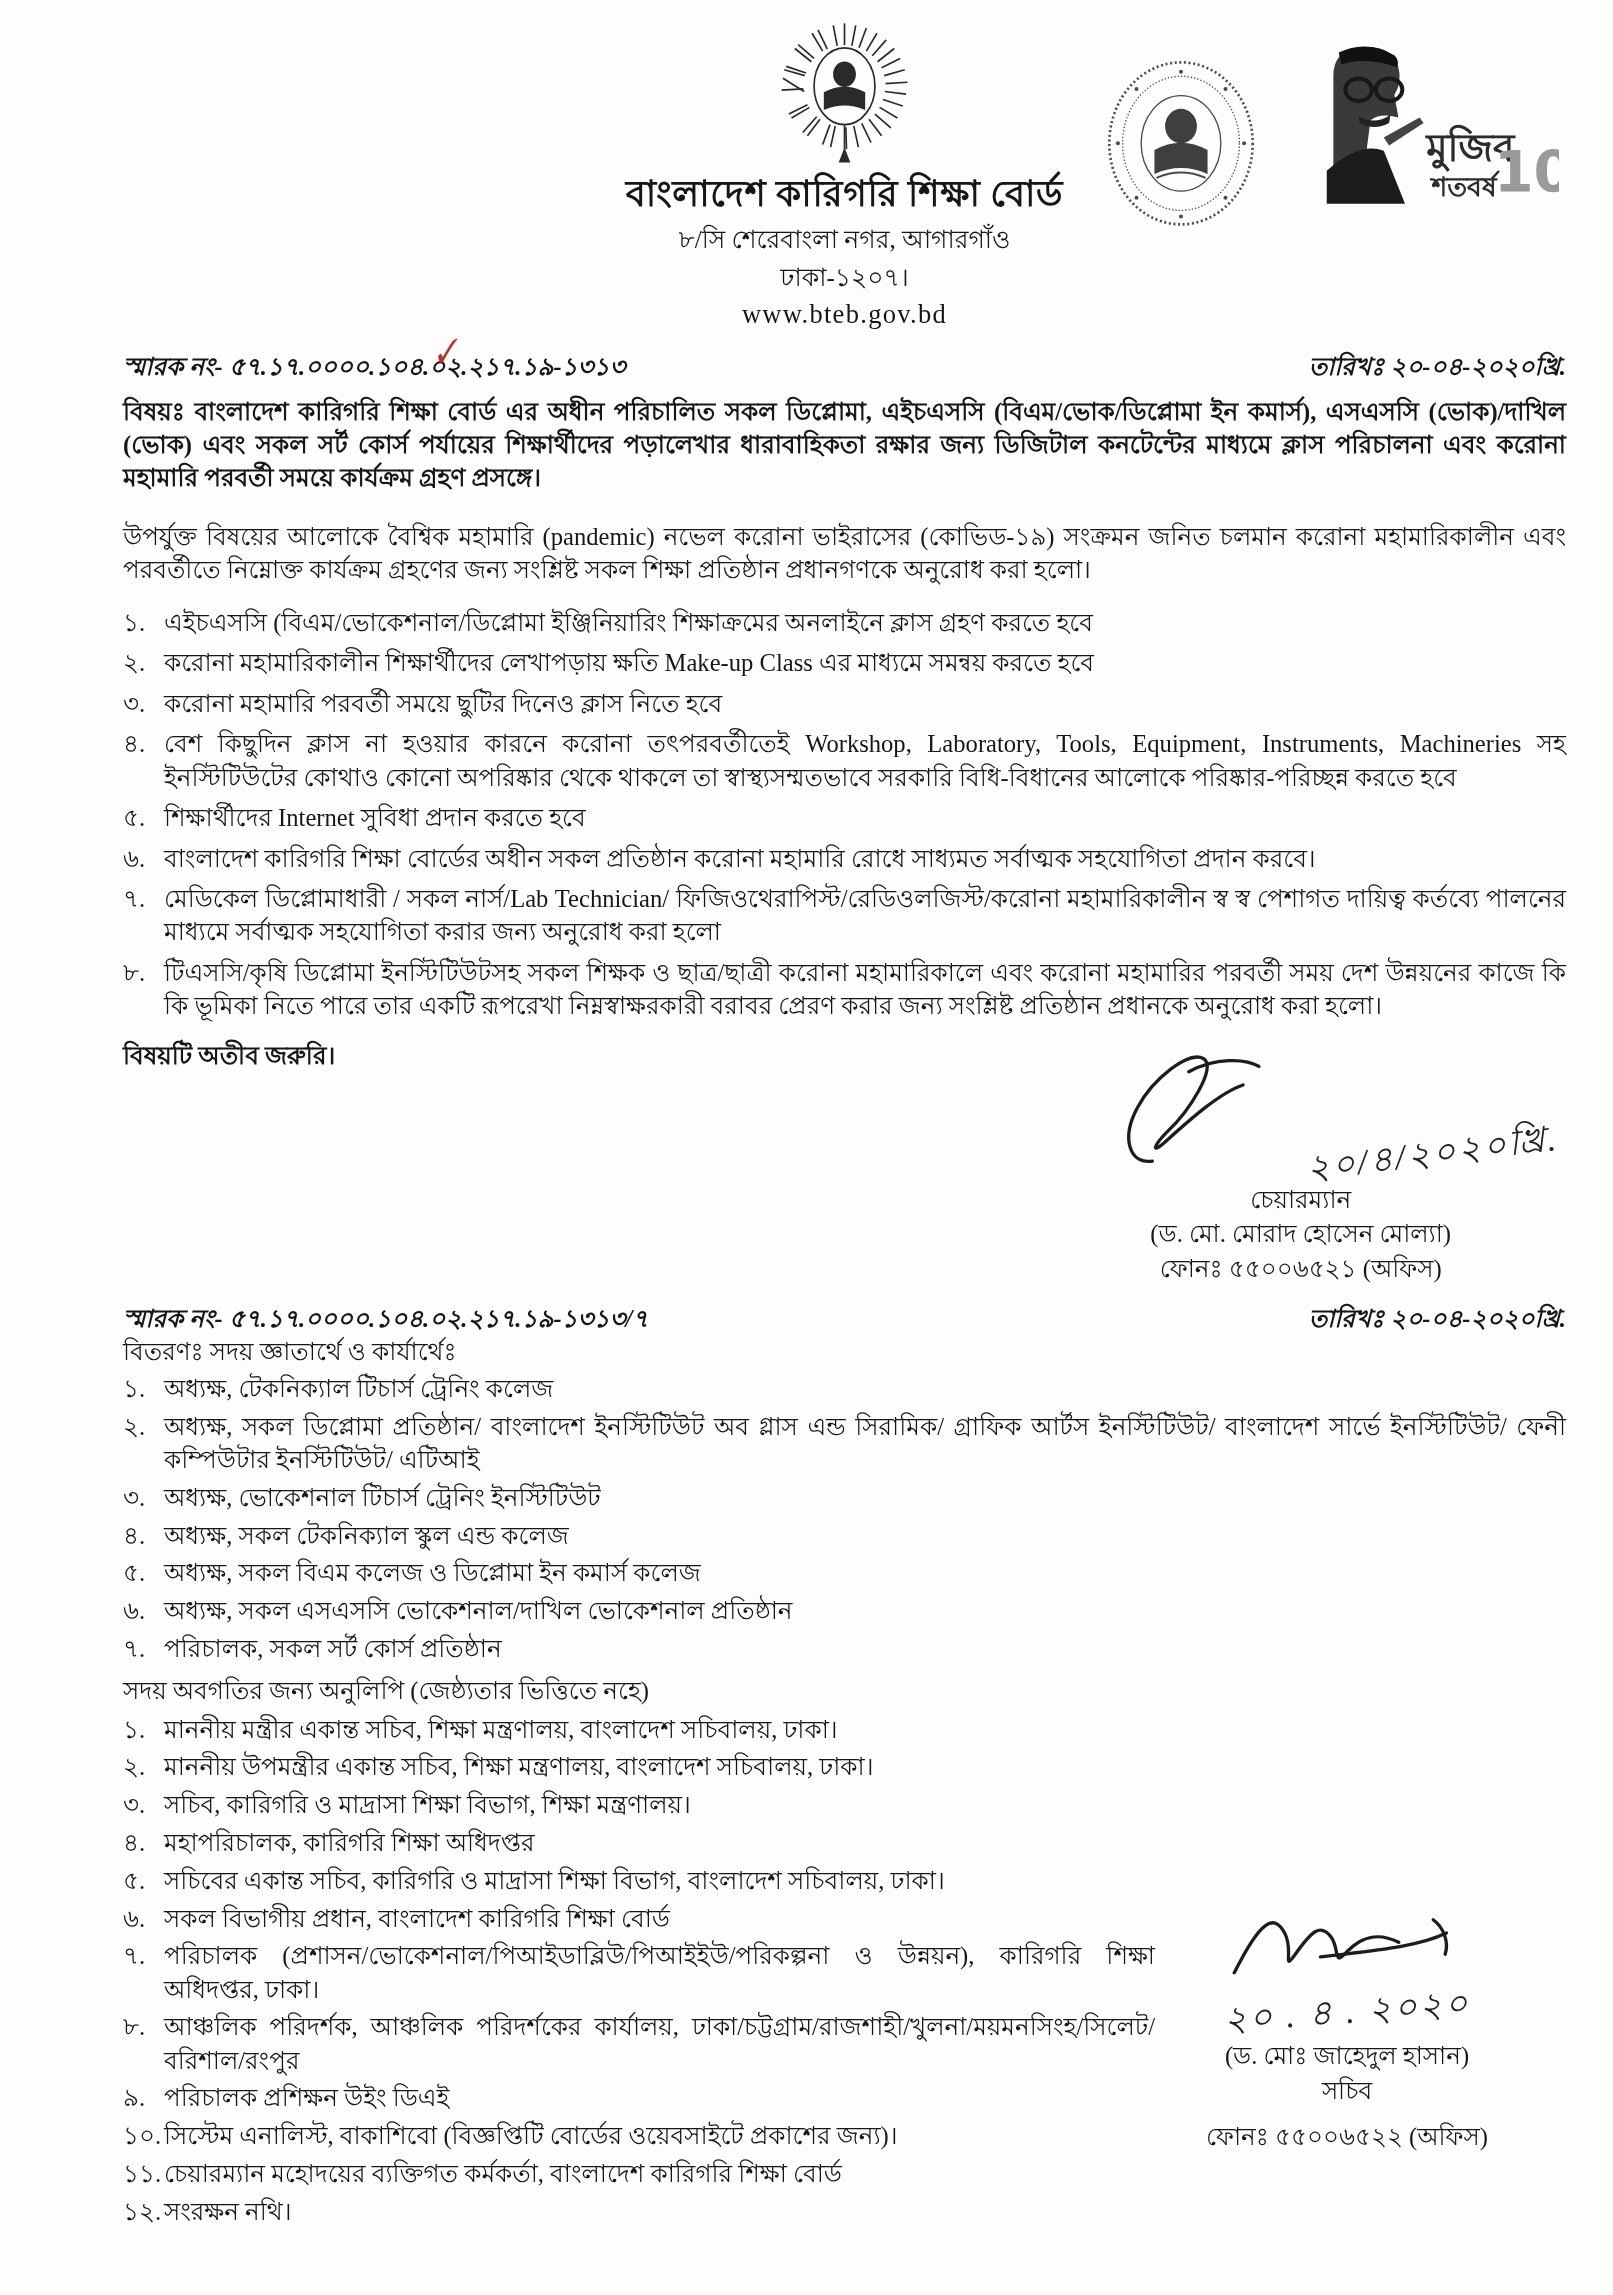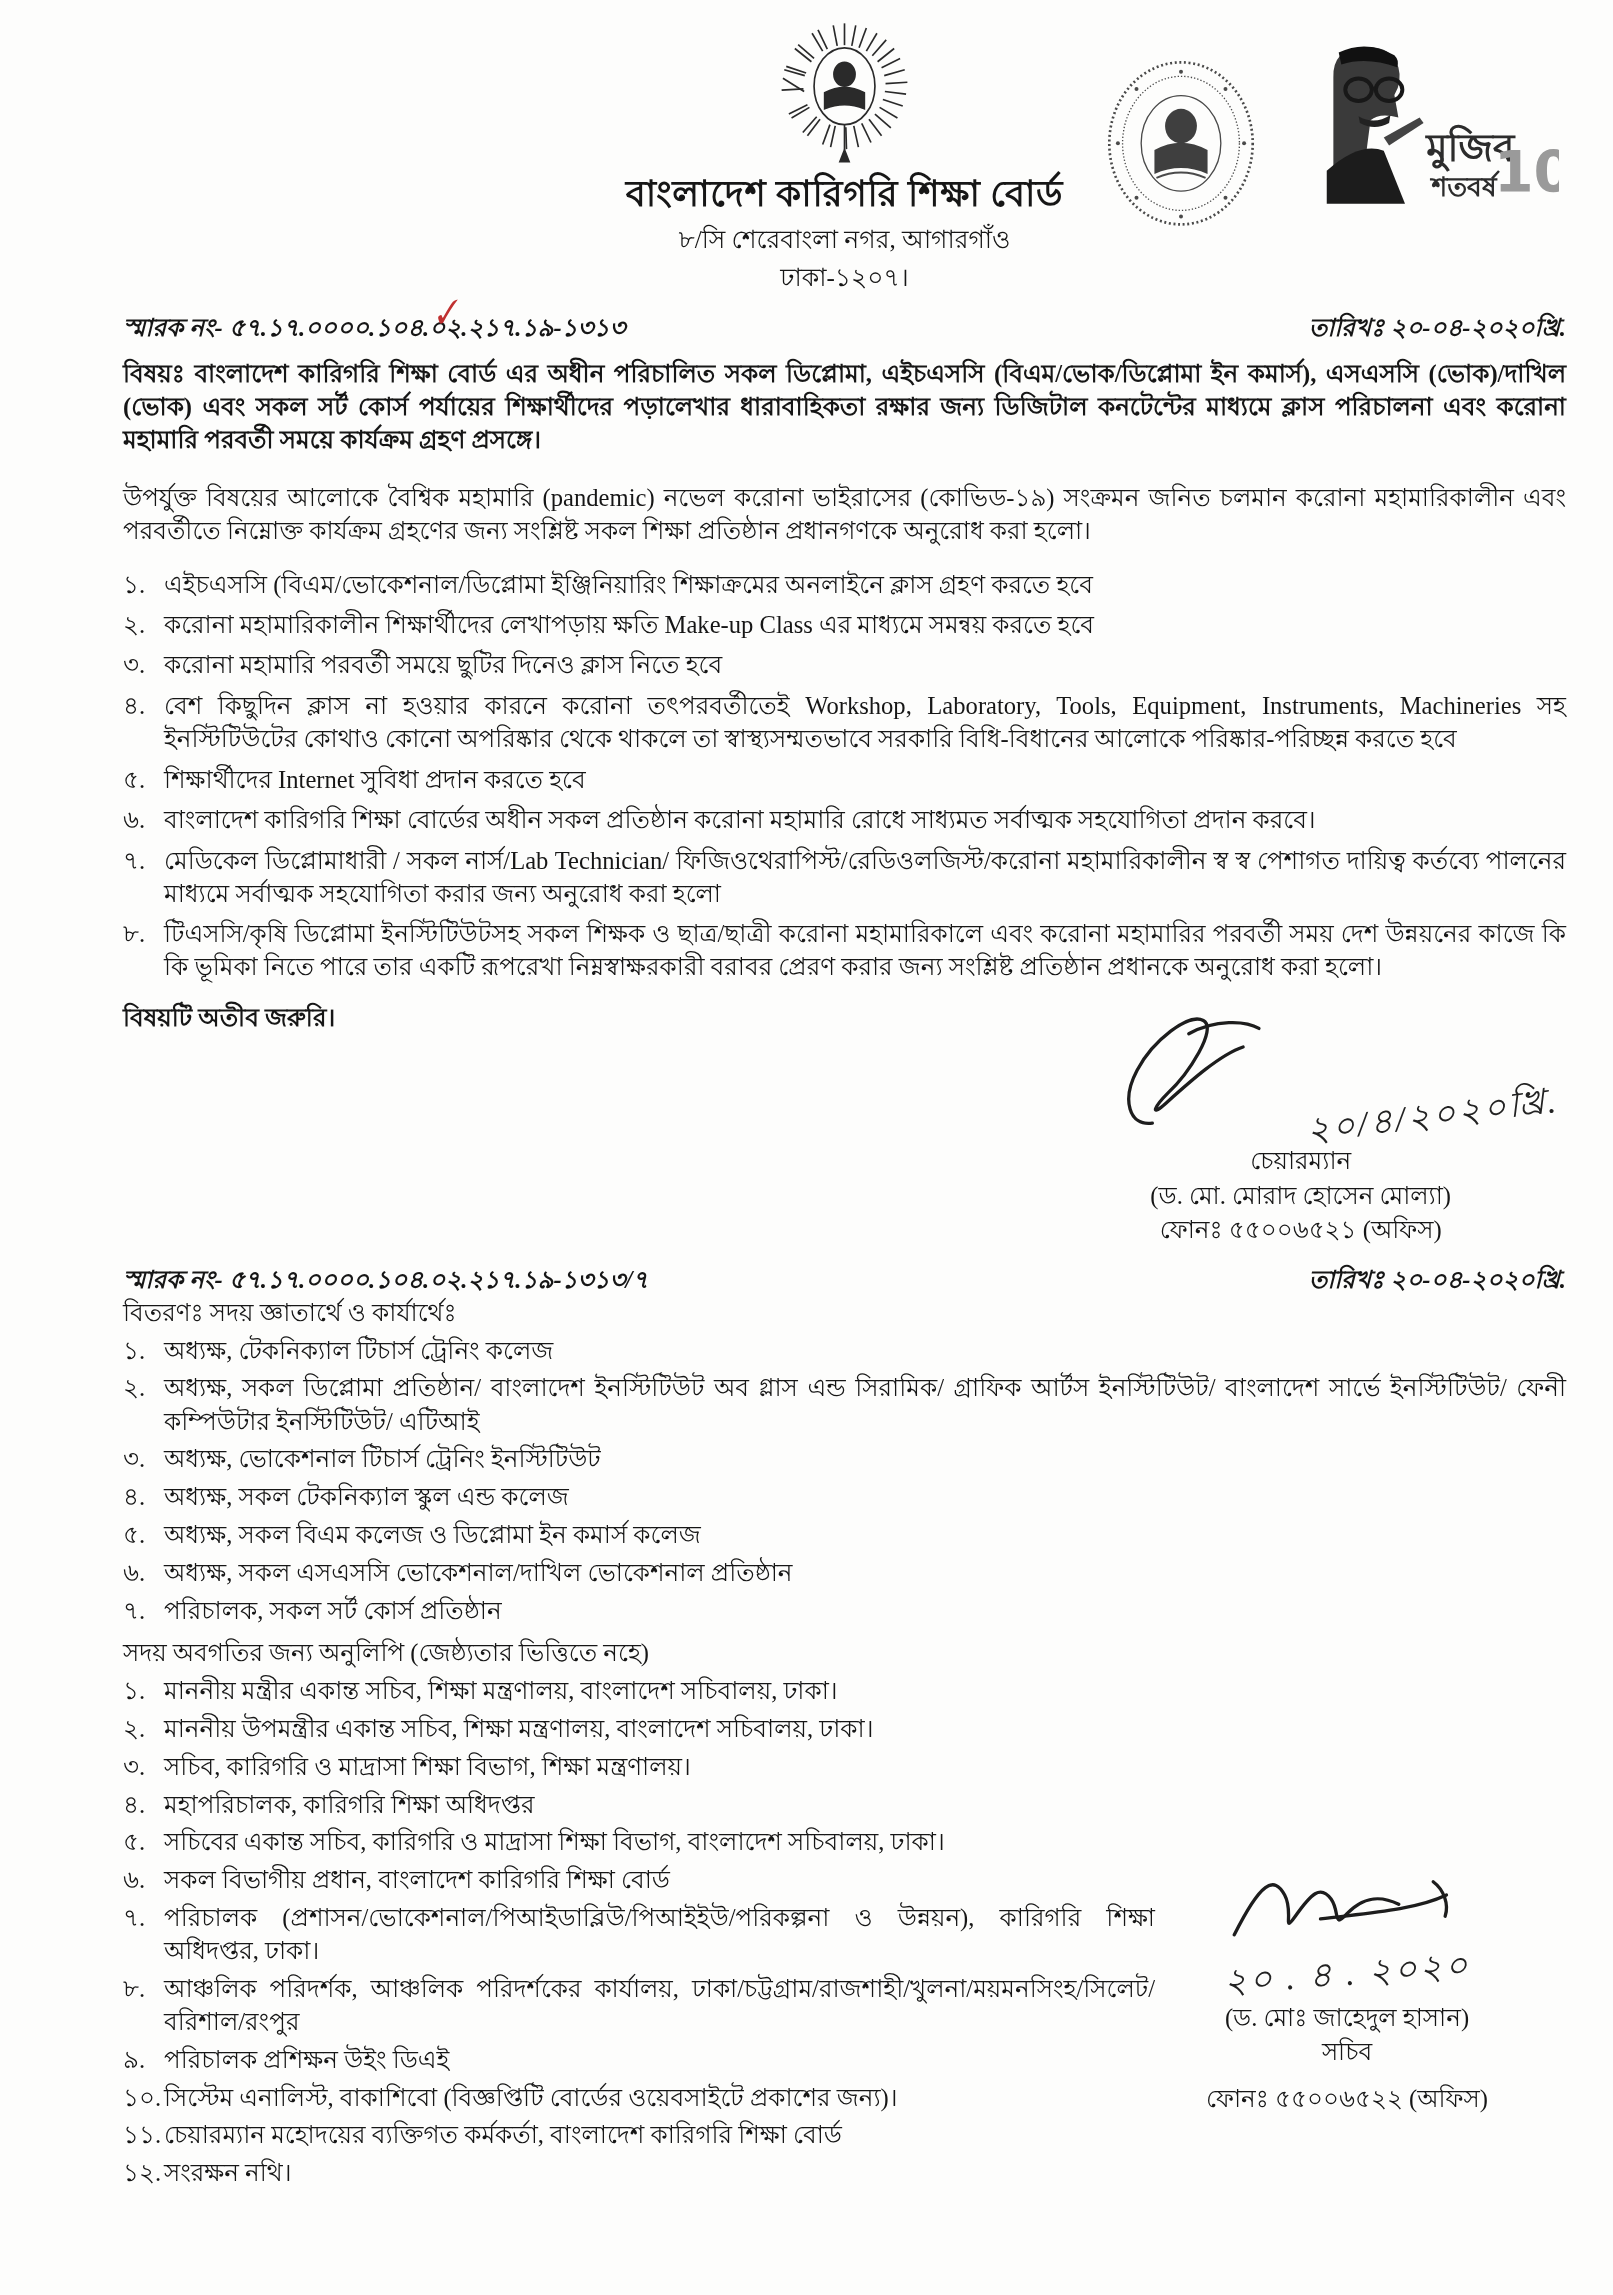--- a/index.html
+++ b/index.html
@@ -92,20 +92,21 @@
             <ellipse cx="0" cy="-18" rx="16" ry="18" fill="#2a2a2a"></ellipse>
             <path d="M-30,10 Q0,-6 30,10 L30,34 Q0,22 -30,34 Z" fill="#2a2a2a"></path>
             <path d="M0,58 L0,96"></path>
           </g>
           <path d="M105,196 l-7,18 h14 z" fill="#2a2a2a"></path>
         </g>
       </svg>
       <div class="org-title">বাংলাদেশ কারিগরি শিক্ষা বোর্ড</div>
       <div class="addr">৮/সি শেরেবাংলা নগর, আগারগাঁও</div>
       <div class="addr">ঢাকা-১২০৭।</div>
+      <div class="site">www.bteb.gov.bd</div>
     </div>
 
     <div class="hdr-right">
       <div class="seal-wrap">
         <svg width="166" height="186" viewBox="0 0 250 280">
           <g fill="none" stroke="#4a4a4a">
             <ellipse cx="125" cy="130" rx="108" ry="122" stroke-width="4" stroke-dasharray="3 4"></ellipse>
             <ellipse cx="125" cy="130" rx="88" ry="101" stroke-width="2" stroke-dasharray="2 3"></ellipse>
             <ellipse cx="125" cy="130" rx="60" ry="72" stroke-width="2"></ellipse>
             <ellipse cx="125" cy="104" rx="24" ry="26" fill="#3f3f3f" stroke="none"></ellipse>

